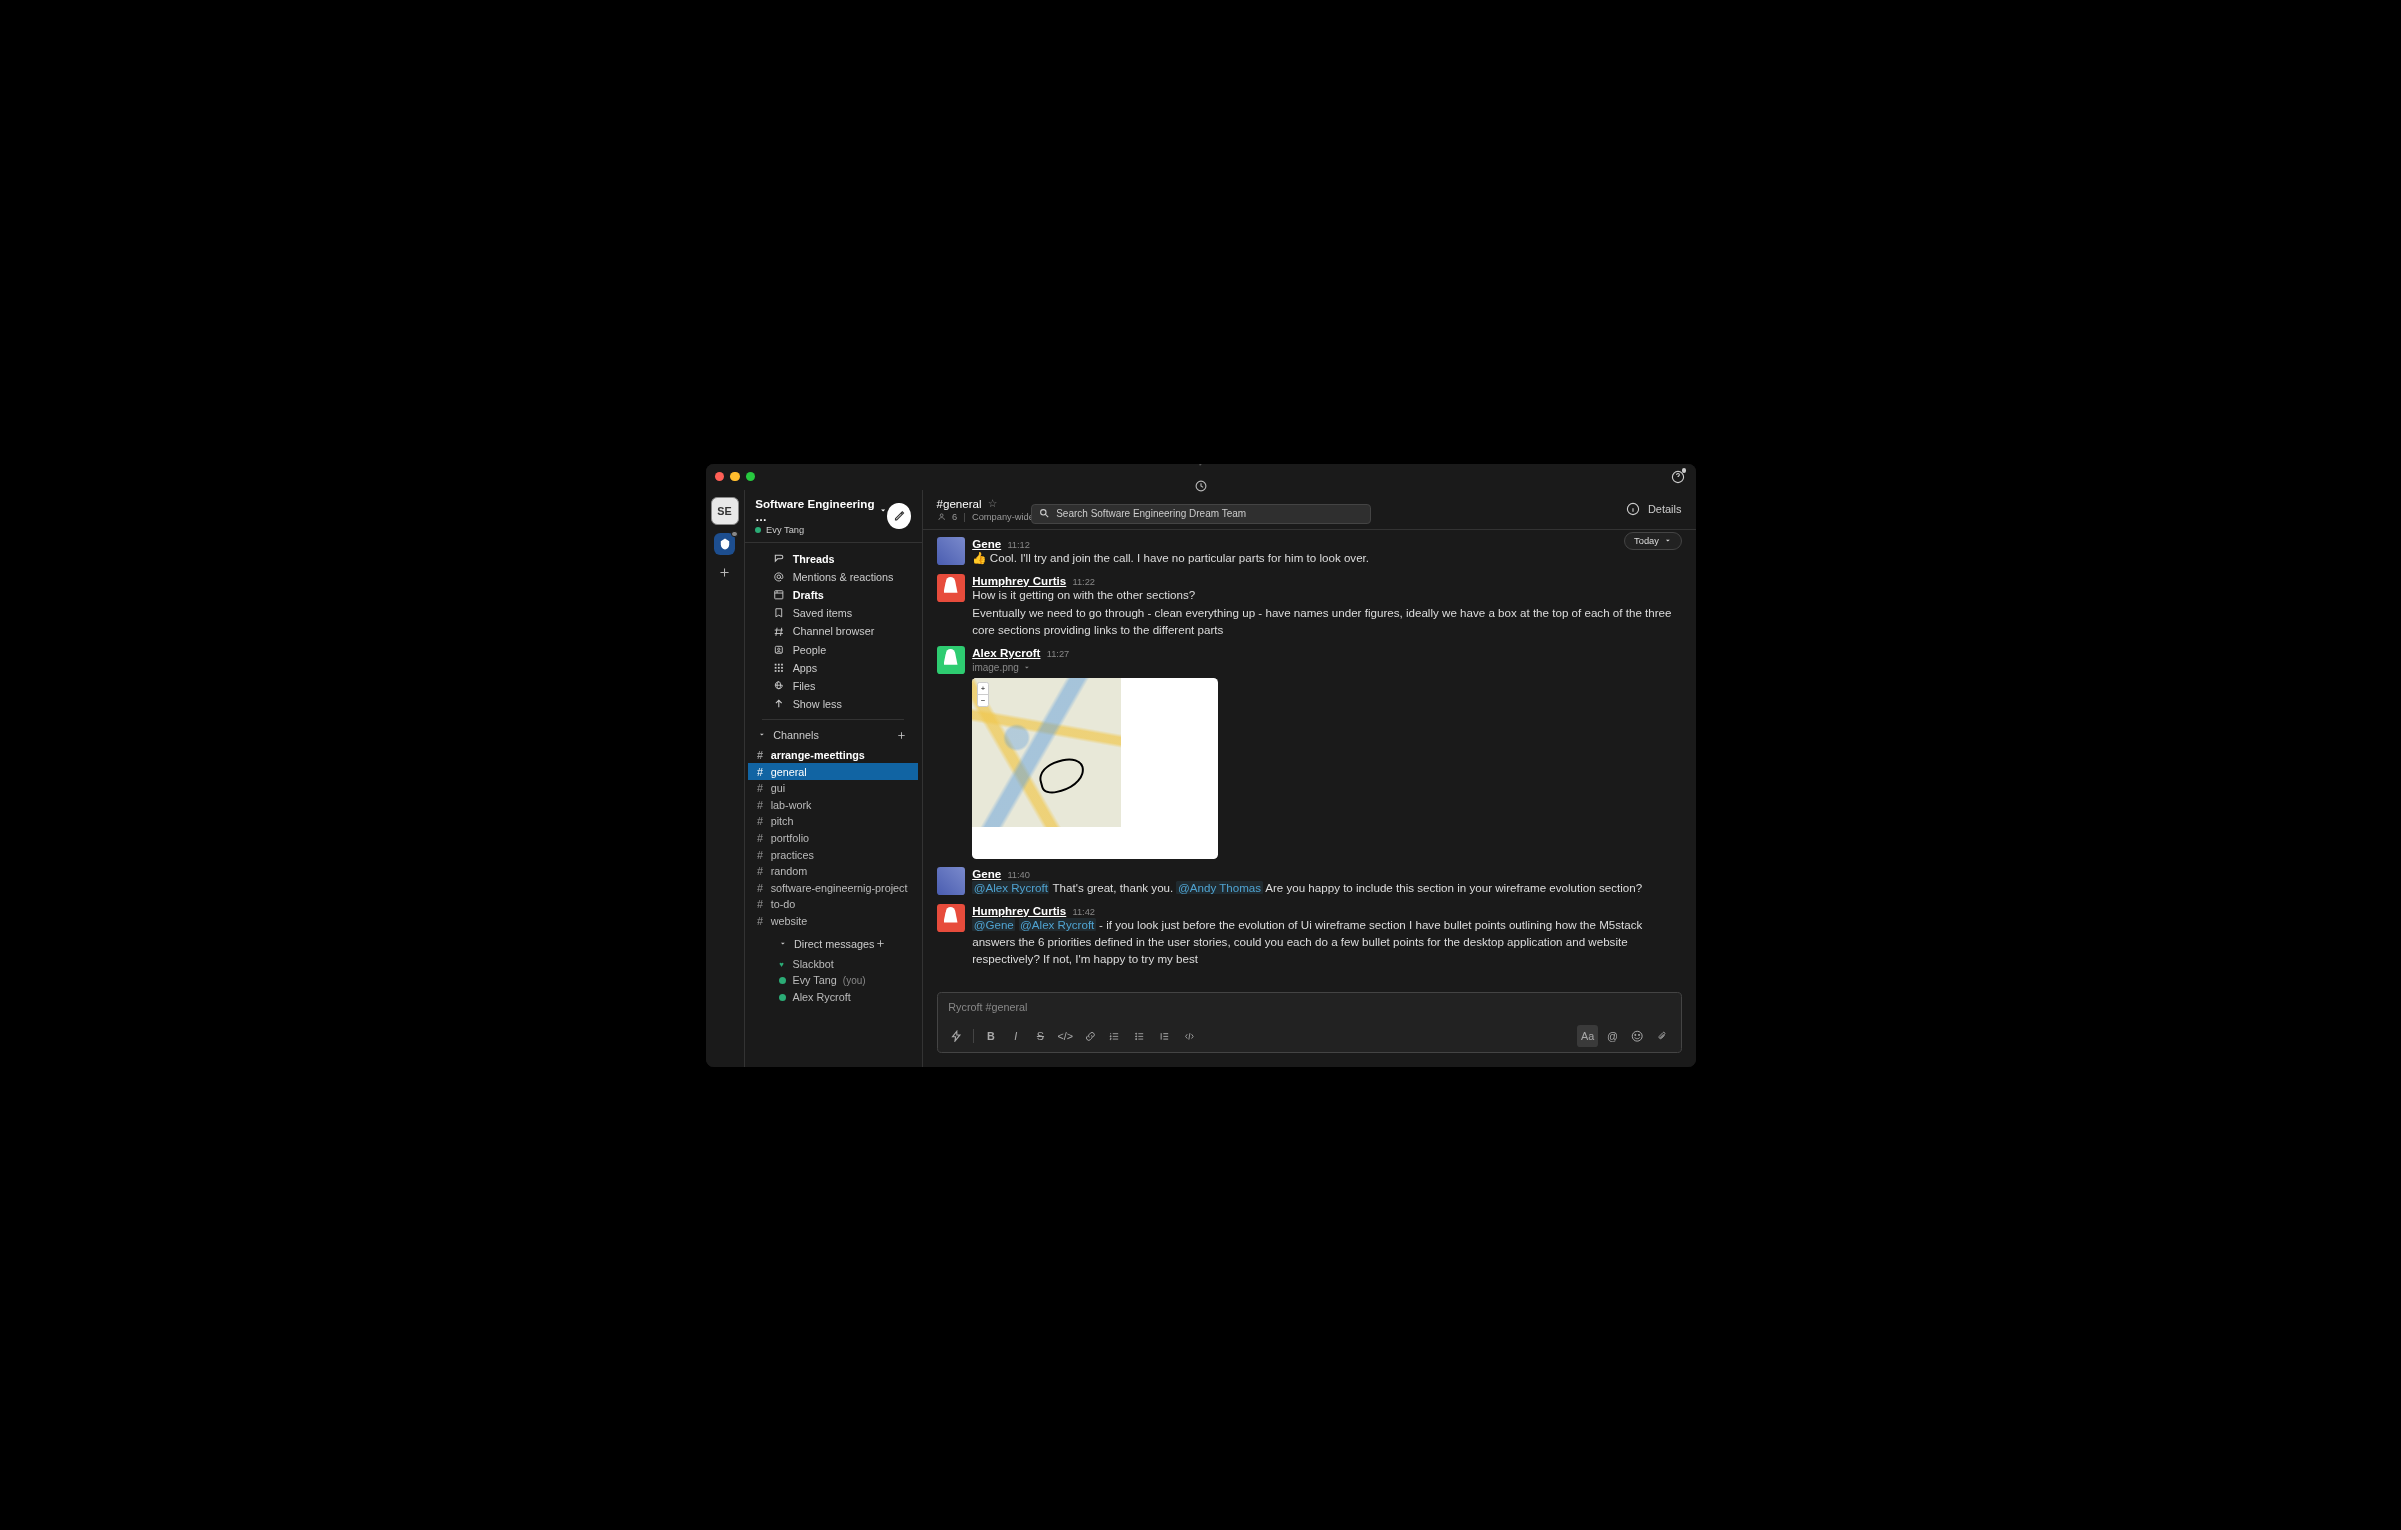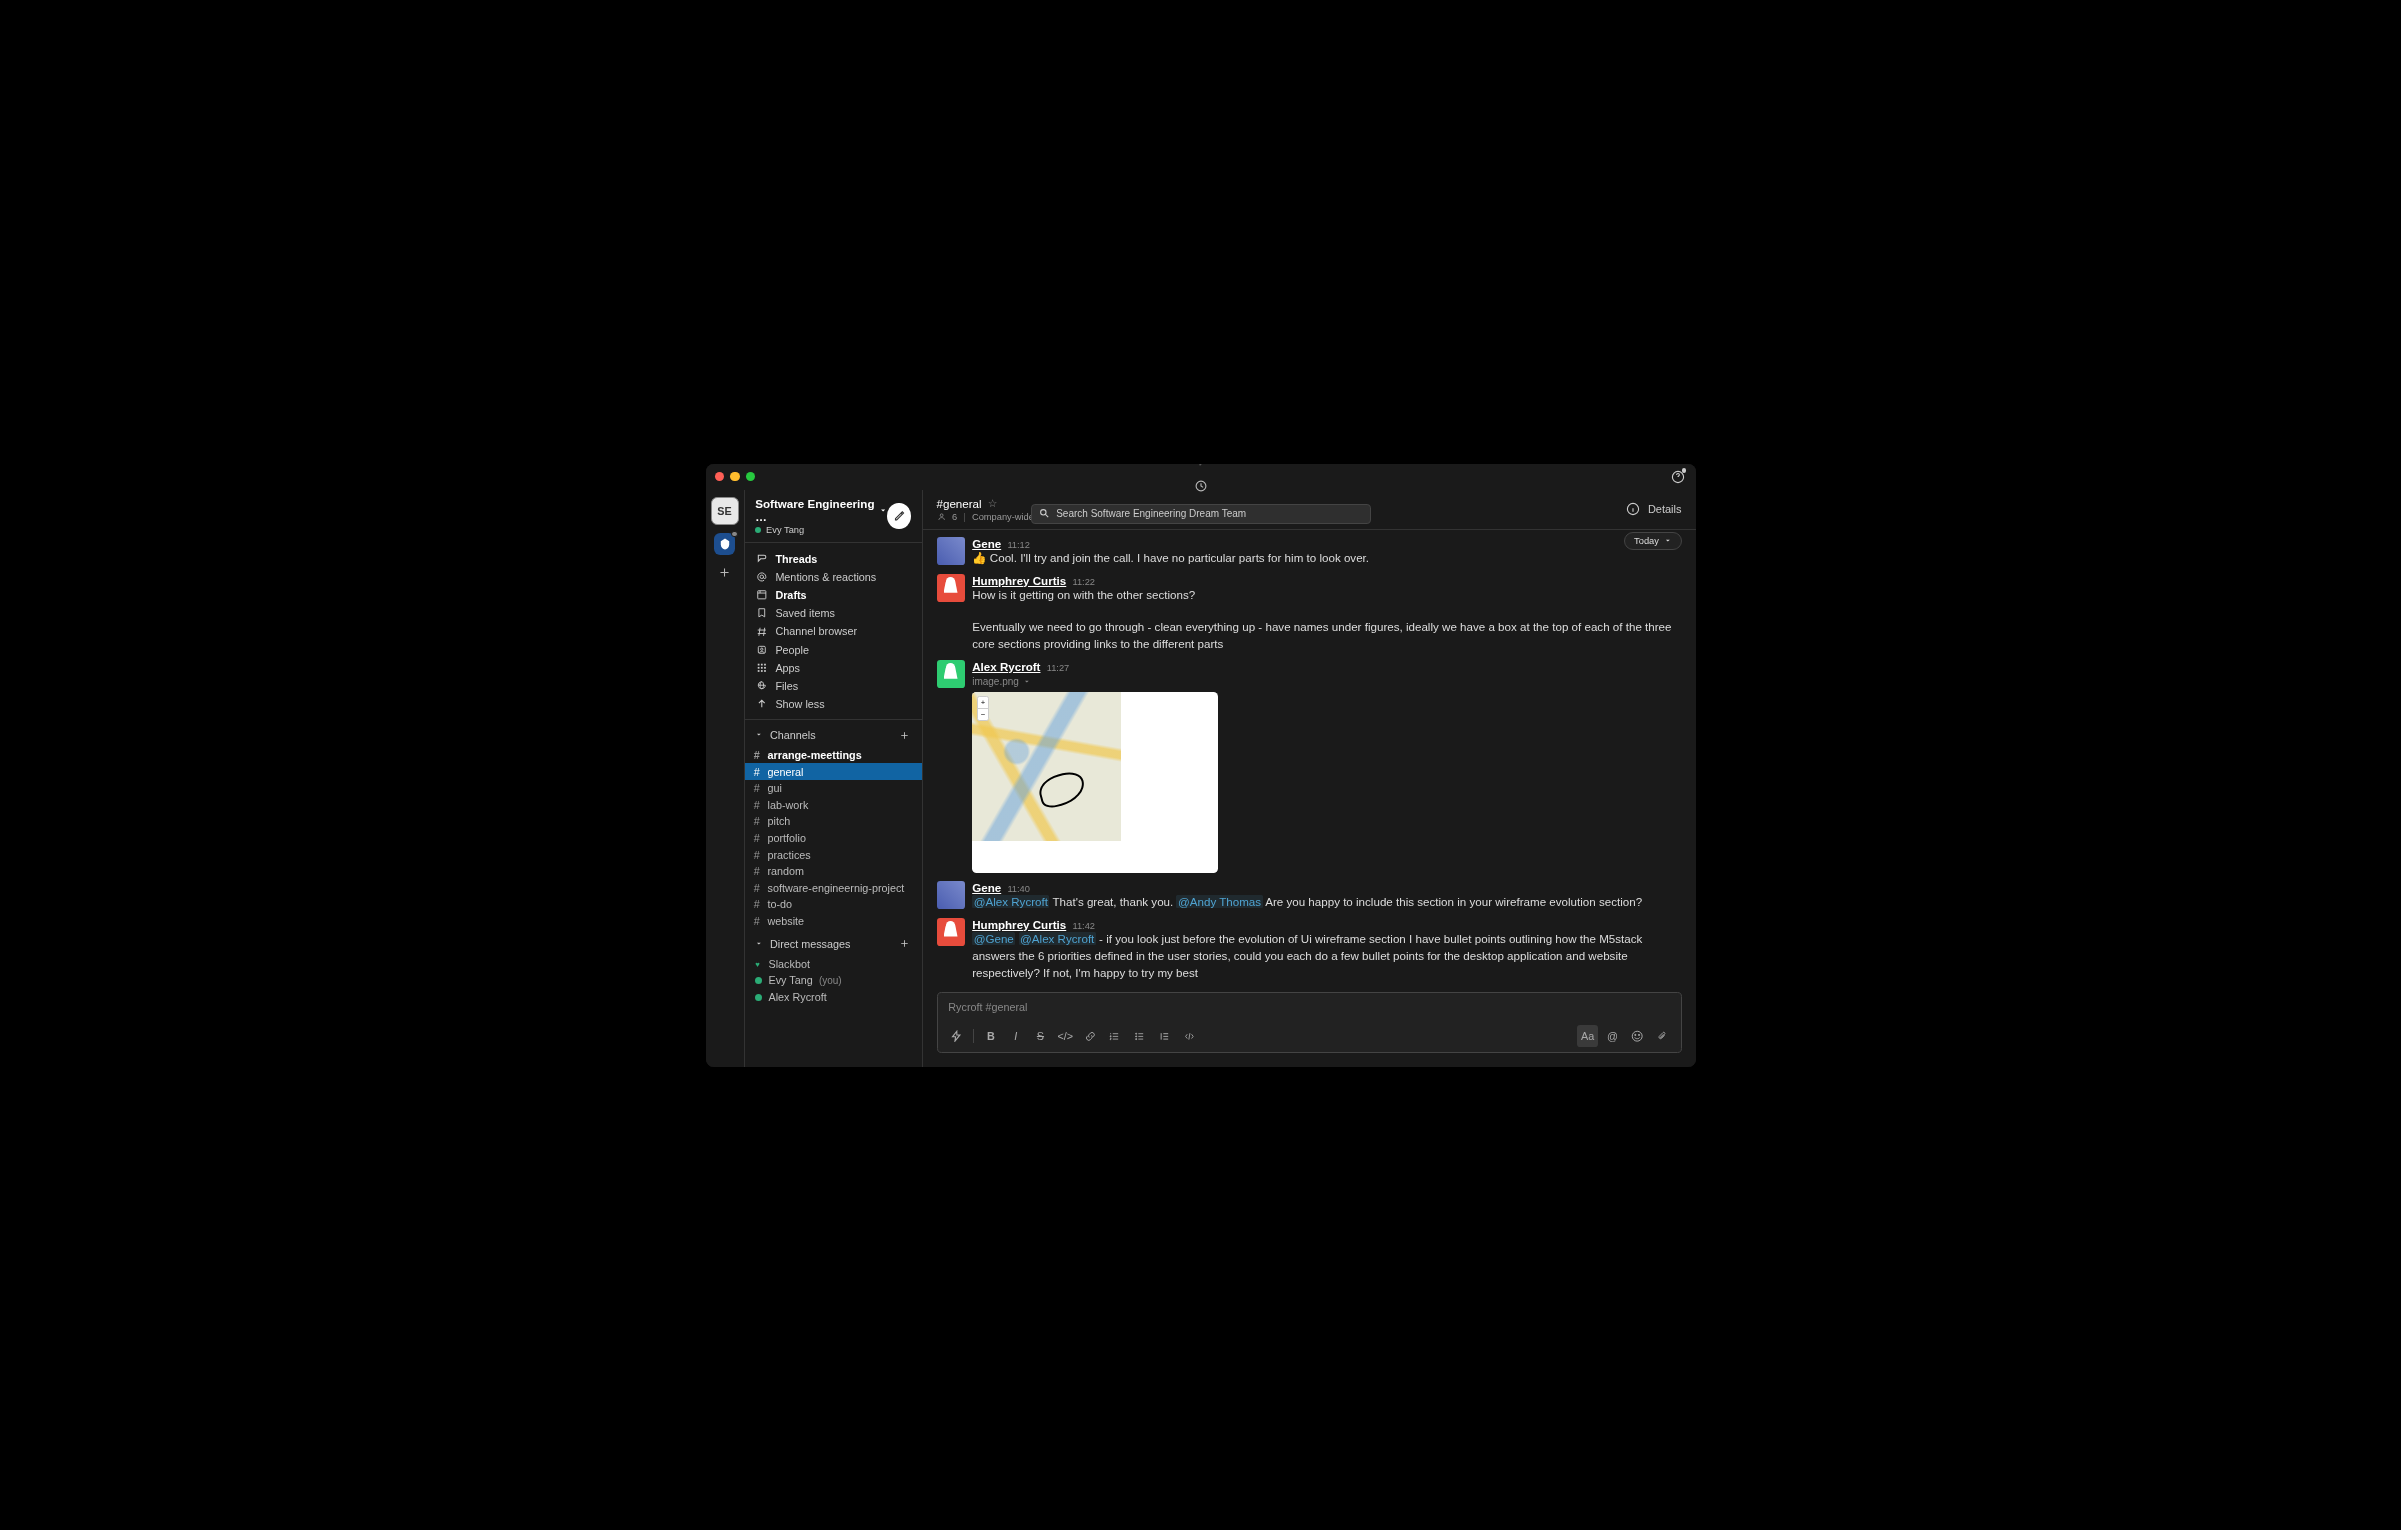--- a/index.html
+++ b/index.html
@@ -16,21 +16,21 @@
 .search-box { background: #2f2f2f; border: 0.8px solid #444; border-radius: 3.9px; height: 20px; width: 340px; display: flex; align-items: center; padding: 0 7.7px; color: #ccc; font-size: 10px; gap: 6.2px; }
 .titlebar-right { position: absolute; right: 10.8px; display: flex; align-items: center; }
 .help-icon { color: #ccc; position: relative; }
 .help-dot { position: absolute; top: -1.5px; right: -1.5px; width: 4.6px; height: 4.6px; background: #ccc; border-radius: 50%; }
 .app-body { flex: 1; display: flex; overflow: hidden; }
 .rail { width: 39px; background: #1a1a1a; border-right: 0.8px solid #333; display: flex; flex-direction: column; align-items: center; padding-top: 7.7px; gap: 7.7px; }
 .ws-badge { width: 28px; height: 28px; border-radius: 6.2px; background: #e8e8e8; color: #333; display: flex; align-items: center; justify-content: center; font-weight: 700; font-size: 10.8px; border: 1.5px solid #888; }
 .ws-badge.secondary { width: 21.7px; height: 21.7px; background: #1d4e8f; color: #fff; font-size: 7.7px; border: none; position: relative; }
 .ws-dot { position: absolute; top: -2.3px; right: -2.3px; width: 6.2px; height: 6.2px; background: #888; border: 1.5px solid #1a1a1a; border-radius: 50%; }
 .add-ws { color: #b8b8b8; font-size: 15.5px; cursor: pointer; }
-.sidebar { width: 178px; background: #1a1a1a; border-right: 0.8px solid #333; display: flex; flex-direction: column; color: #ccc; overflow-y: auto; }
+.sidebar { width: 178px; background: #1a1a1a; border-right: 0.8px solid #333; display: flex; flex-direction: column; color: #ccc; overflow-y: auto; align-items: center; }
 .ws-header { padding: 7.7px 10.8px; border-bottom: 0.8px solid #333; display: flex; align-items: center; justify-content: space-between; }
 .ws-header-text { display: flex; flex-direction: column; gap: 1.5px; }
 .ws-name { color: #fff; font-weight: 700; font-size: 11.6px; display: flex; align-items: center; gap: 4.6px; }
 .ws-user { font-size: 9.3px; color: #ccc; display: flex; align-items: center; gap: 4.6px; }
 .presence-dot { width: 6.2px; height: 6.2px; border-radius: 50%; background: #2bac76; display: inline-block; }
 .compose-btn { width: 26px; height: 26px; border-radius: 50%; background: #fff; color: #333; display: flex; align-items: center; justify-content: center; cursor: pointer; }
 .nav-section { padding: 6.2px 0; border-bottom: 0.8px solid #333; }
 .nav-item { padding: 3.1px 10.8px; display: flex; align-items: center; gap: 7.7px; font-size: 10.8px; cursor: pointer; color: #ccc; }
 .nav-item.bold { font-weight: 700; color: #fff; }
 .nav-icon { width: 12.4px; display: flex; align-items: center; justify-content: center; color: #ccc; }
@@ -398,21 +398,21 @@
         </div>
 
         <div class="msg">
           <div class="avatar humphrey"></div>
           <div class="msg-body">
             <div class="msg-head">
               <span class="msg-author">Humphrey Curtis</span>
               <span class="msg-time">11:22</span>
             </div>
             <div class="msg-text">How is it getting on with the other sections?</div>
-            <div class="msg-text" style="margin-top:15px">Eventually we need to go through - clean everything up - have names under figures, ideally we have a box at the top of each of the three core sections providing links to the different parts</div>
+            <div class="msg-text" style="margin-top:1px">Eventually we need to go through - clean everything up - have names under figures, ideally we have a box at the top of each of the three core sections providing links to the different parts</div>
           </div>
         </div>
 
         <div class="msg">
           <div class="avatar alex"></div>
           <div class="msg-body">
             <div class="msg-head">
               <span class="msg-author">Alex Rycroft</span>
               <span class="msg-time">11:27</span>
             </div>

